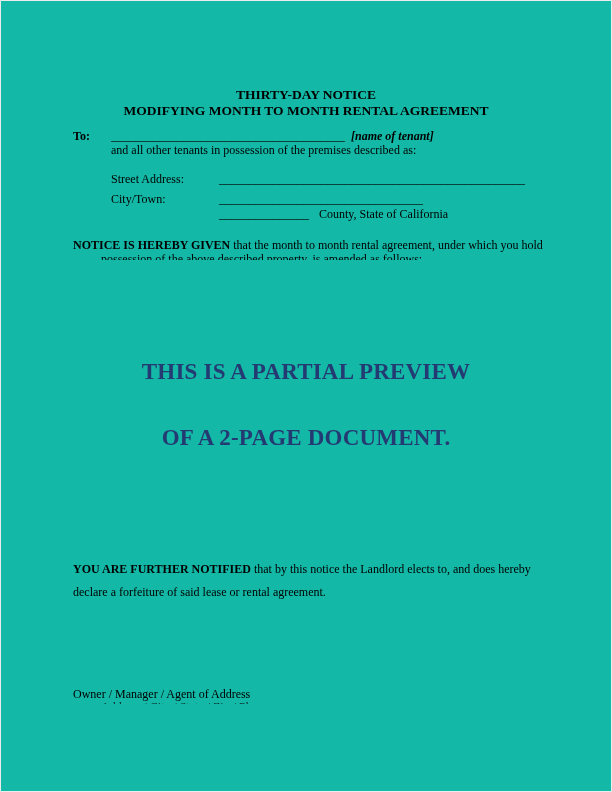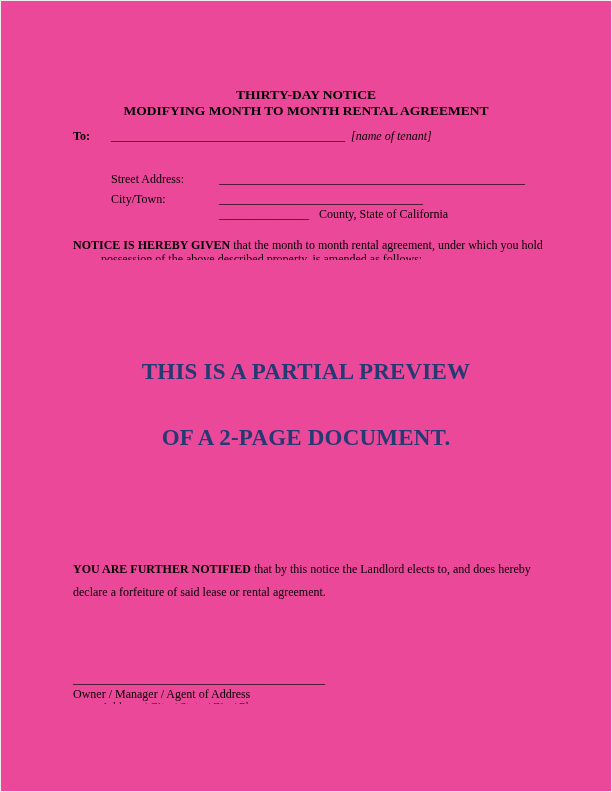--- a/index.html
+++ b/index.html
@@ -1,29 +1,29 @@
 <!DOCTYPE html>
 <html><head>
 <meta charset="utf-8">
 <style>
   html,body { margin:0; padding:0; background:#fff; }
   .page {
     position:relative;
     width:612px; height:792px;
-    background:#ec4899;
+    background:#14b8a6;
     box-sizing:border-box;
     border:1px solid #ececec;
     font-family:"Liberation Serif","DejaVu Serif",serif;
     font-size:12px;
     color:#000;
     overflow:hidden;
   }
   .abs { position:absolute; }
   .b  { font-weight:bold; }
-  .bi { font-weight:normal; font-style:italic; }
+  .bi { font-weight:bold; font-style:italic; }
   .nowrap { white-space:nowrap; }
   .center { left:0; right:0; text-align:center; }
 
   .title-line { font-weight:bold; font-size:13.5px; line-height:16px; }
 
   .to-label   { display:inline-block; width:38px; font-weight:bold; }
   .field-label{ display:inline-block; width:108px; }
   .hint       { margin-left:6px; }
   .suffix     { margin-left:10px; }
 
@@ -48,20 +48,21 @@
 <body>
 
 <div class="page">
 
   <div class="abs center title-line" style="top:86px;">THIRTY-DAY NOTICE</div>
   <div class="abs center title-line" style="top:102px;">MODIFYING MONTH TO MONTH RENTAL AGREEMENT</div>
 
   <div class="abs nowrap" style="top:128px; left:72px;">
     <span class="to-label">To:</span><span>_______________________________________</span><span class="bi hint">[name of tenant]</span>
   </div>
+  <div class="abs nowrap" style="top:142px; left:110px;">and all other tenants in possession of the premises described as:</div>
 
   <div class="abs nowrap" style="top:171px; left:110px;">
     <span class="field-label">Street Address:</span><span>___________________________________________________</span>
   </div>
   <div class="abs nowrap" style="top:191px; left:110px;">
     <span class="field-label">City/Town:</span><span>__________________________________</span>
   </div>
   <div class="abs nowrap" style="top:206px; left:218px;">
     <span>_______________</span><span class="suffix">County, State of California</span>
   </div>
@@ -77,20 +78,19 @@
   <div class="abs center preview-line" style="top: 424px; color: rgb(36, 58, 115);">OF A 2-PAGE DOCUMENT.</div>
 
   <div class="abs para" style="top:557px; left:72px; width:480px;">
     <div class="nowrap">
       <span class="b">YOU ARE FURTHER NOTIFIED</span><span> that by this notice the Landlord elects to, and does hereby</span>
     </div>
     <div class="nowrap">declare a forfeiture of said lease or rental agreement.</div>
   </div>
 
 
-  <div class="abs nowrap" style="top:672px; left:72px; line-height:12px;">__________________________________________</div>
   <div class="abs nowrap" style="top:686px; left:72px;">Owner / Manager / Agent of Address</div>
 
   <div class="abs clip-line" style="top:700px; left:72px; width:300px; height:3px; opacity:0.75;">
     <div class="nowrap">Address / City / State / Zip / Phone</div>
   </div>
 
 </div>
 
 </body></html>

